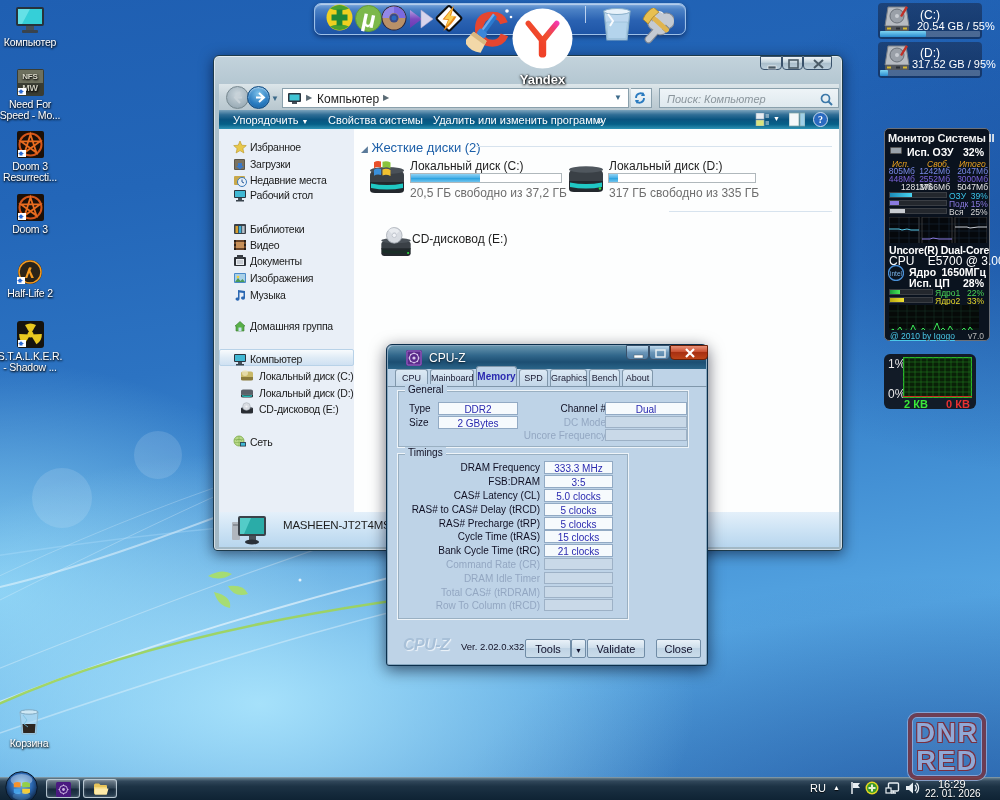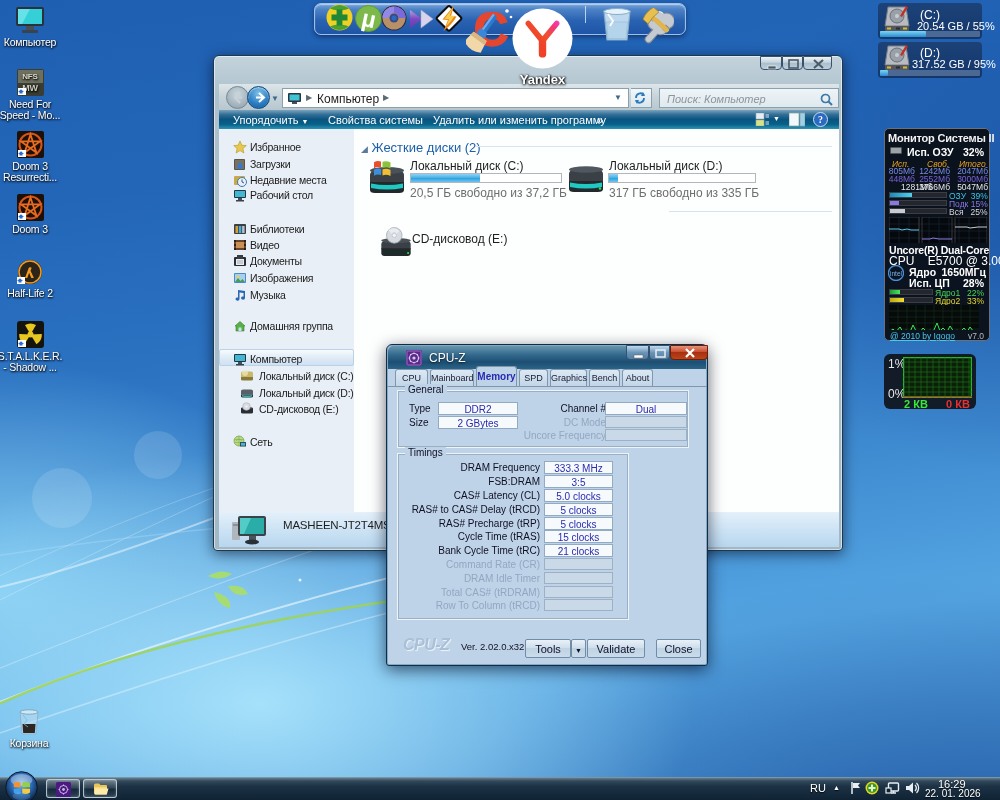--- a/index.html
+++ b/index.html
@@ -707,20 +707,21 @@
         <div class="cz-ebox" style="left:157px;top:230px;width:69px"></div>
 <div class="abs" style="left:16px;top:267px;font-size:16px;font-weight:bold;font-style:italic;color:#a8c0d8;text-shadow:1px 1px 1px #eef4fa;letter-spacing:-.5px">CPU-Z</div>
 <div class="abs" style="left:74px;top:272px;font-size:9.5px;color:#101024">Ver. 2.02.0.x32</div>
 <div class="czbtn" style="left:138px;top:270px;width:46px">Tools</div>
 <div class="czbtn" style="left:184px;top:270px;width:15px"><span style="font-size:7px">▼</span></div>
 <div class="czbtn" style="left:200px;top:270px;width:58px">Validate</div>
 <div class="czbtn" style="left:269px;top:270px;width:45px">Close</div>
 </div>
     </div>
 
+<div id="wm">DNR<br>RED</div>
 
 <div id="taskbar">
 <div class="tbtn" style="left:46px">
         <svg style="position:absolute;left:9px;top:2px" width="15" height="15">
           <rect width="15" height="15" rx="1.5" fill="#4a1a80"></rect>
           <circle cx="7.5" cy="7.5" r="4" fill="none" stroke="#cab8e0" stroke-width="1"></circle>
           <circle cx="7.5" cy="7.5" r="1.4" fill="#cab8e0"></circle>
           <path d="M7.5 2.5 V4 M7.5 11 V12.5 M2.5 7.5 H4 M11 7.5 H12.5" stroke="#cab8e0" stroke-width="1"></path>
         </svg>
       </div>

